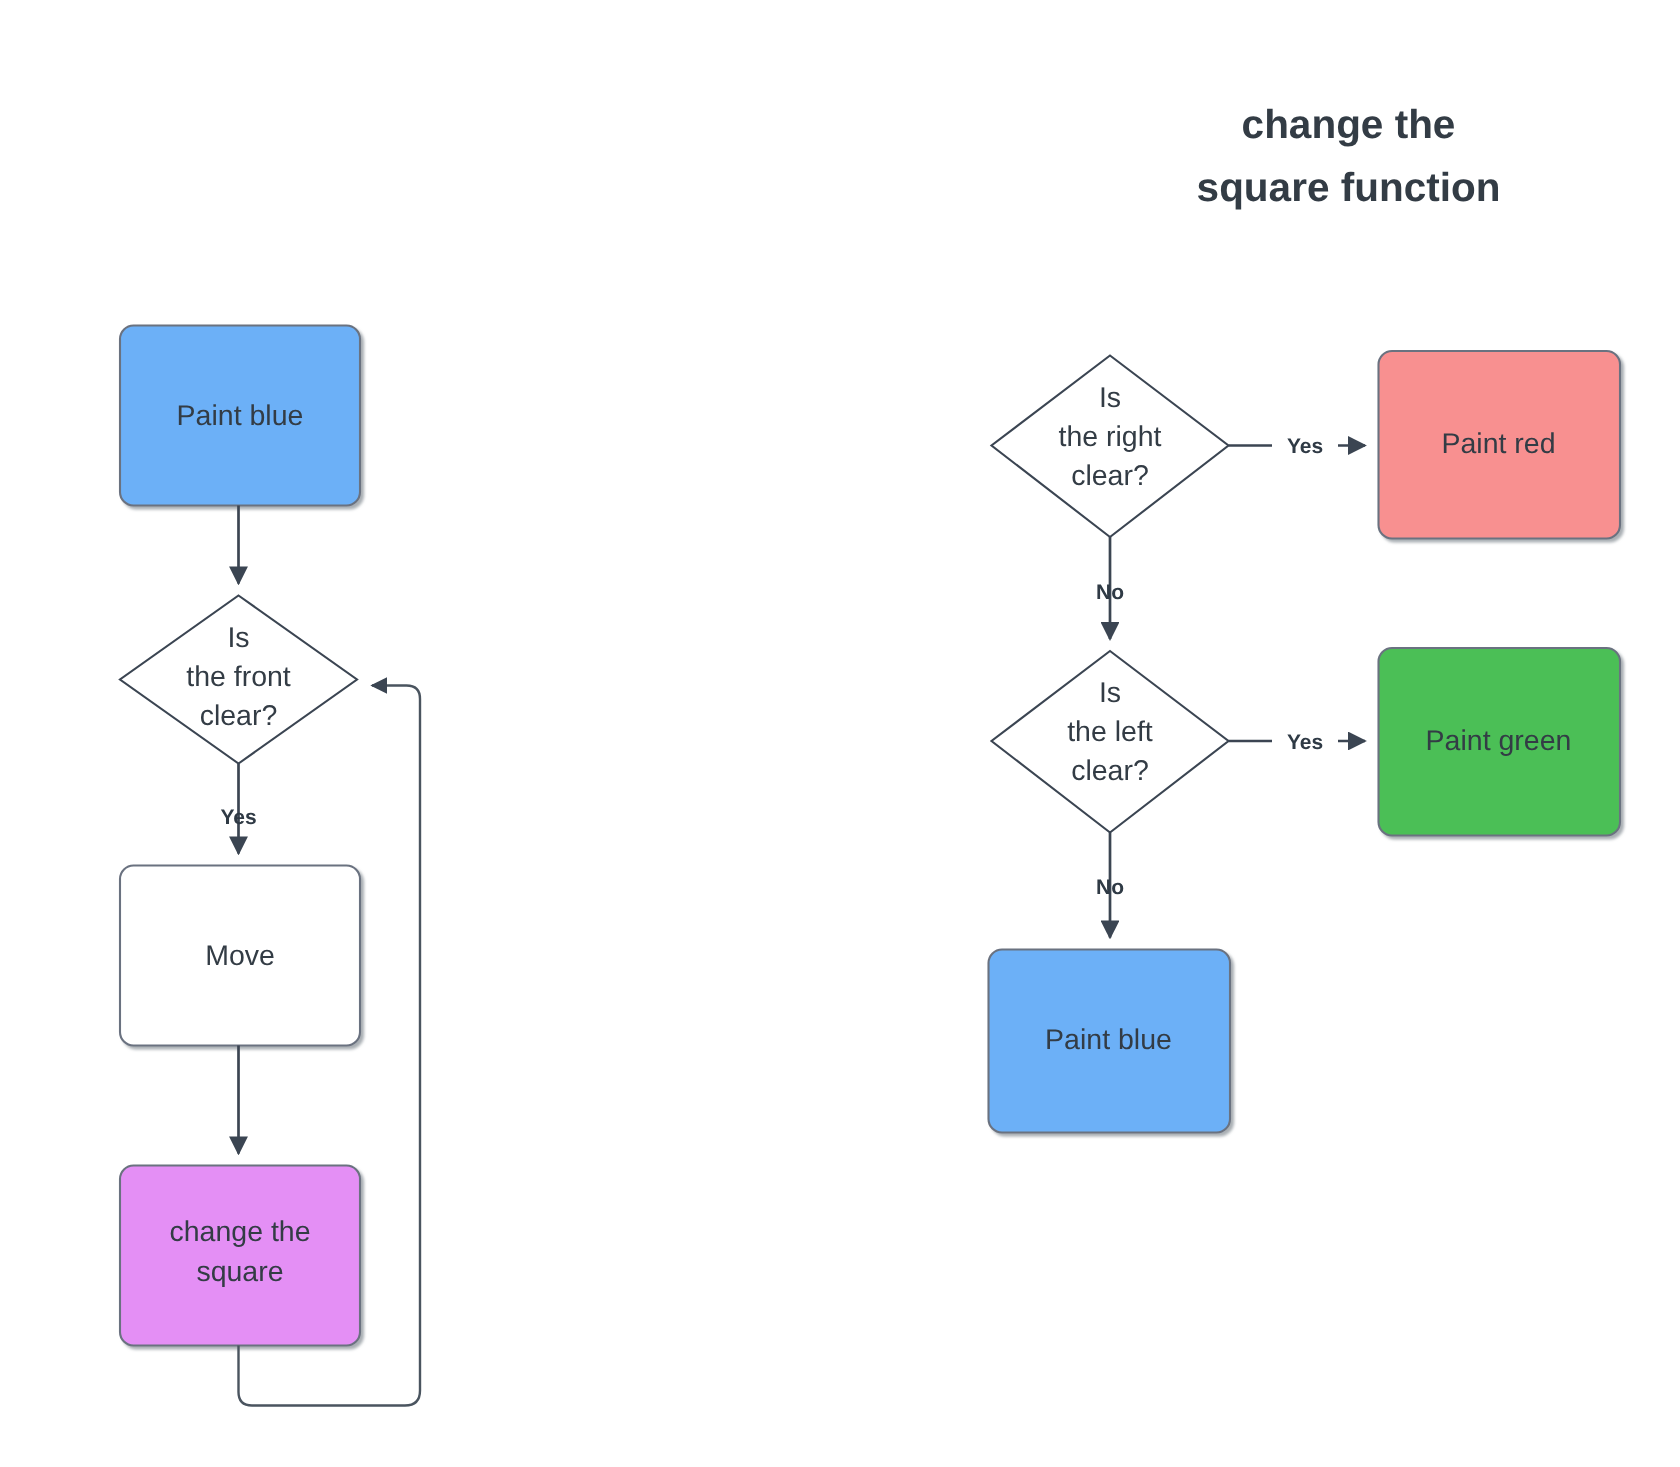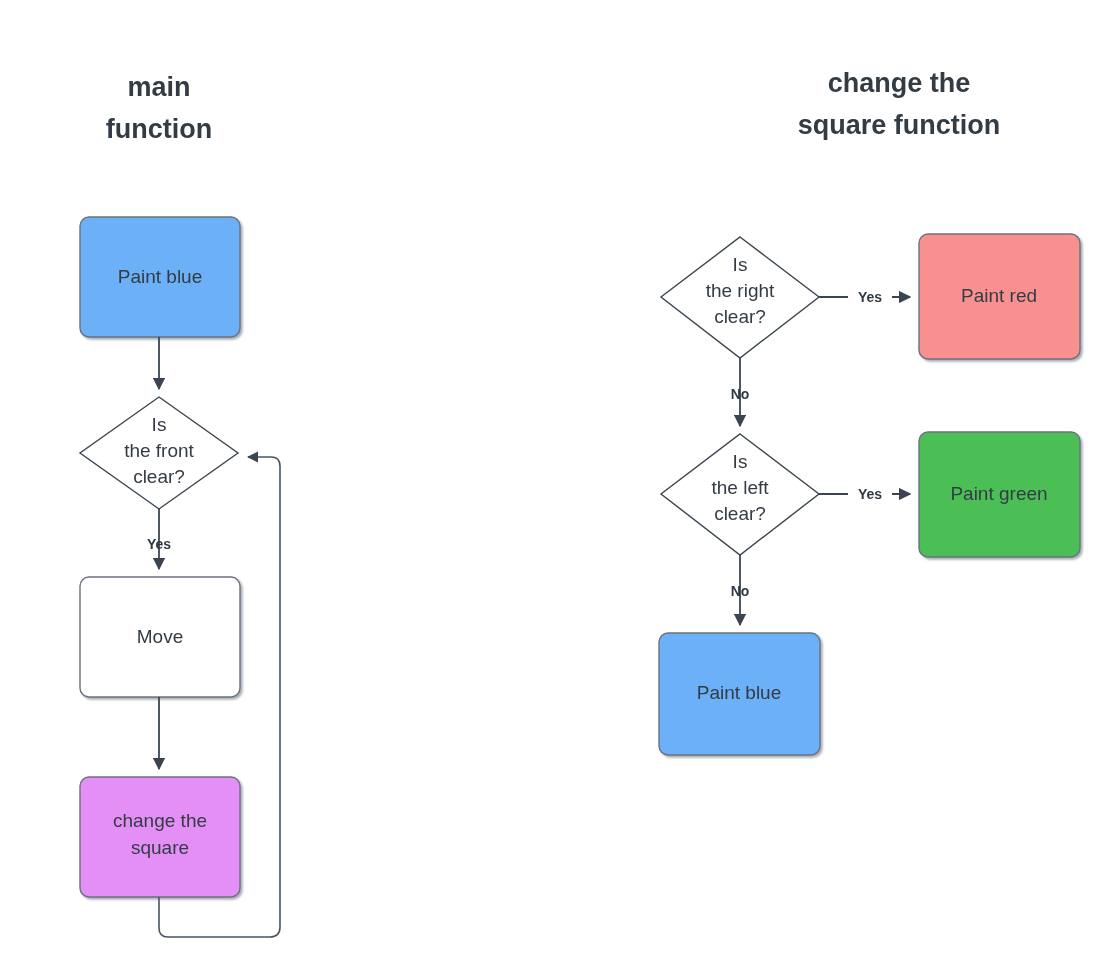--- a/index.html
+++ b/index.html
@@ -66,22 +66,20 @@
     fill: none;
     stroke: #4a545f;
     stroke-width: 1.6;
   }
 </style>
 </head>
 <body>
 
 <div id="canvas">
 
-  <div class="column-title" style="left:39px; top:66px; width:240px;">main
-function</div>
 
   <div class="column-title" style="left:779px; top:62px; width:240px;">change the
 square function</div>
 
   <svg class="diagram" viewBox="0 0 1120 978">
     <defs>
       <marker id="arrow" viewBox="0 0 10 10" refX="9" refY="5" markerWidth="7" markerHeight="7" orient="auto-start-reverse">
         <path d="M 0 0 L 10 5 L 0 10 z" fill="#3b4552"></path>
       </marker>
       <filter id="softshadow" x="-20%" y="-20%" width="150%" height="150%">

